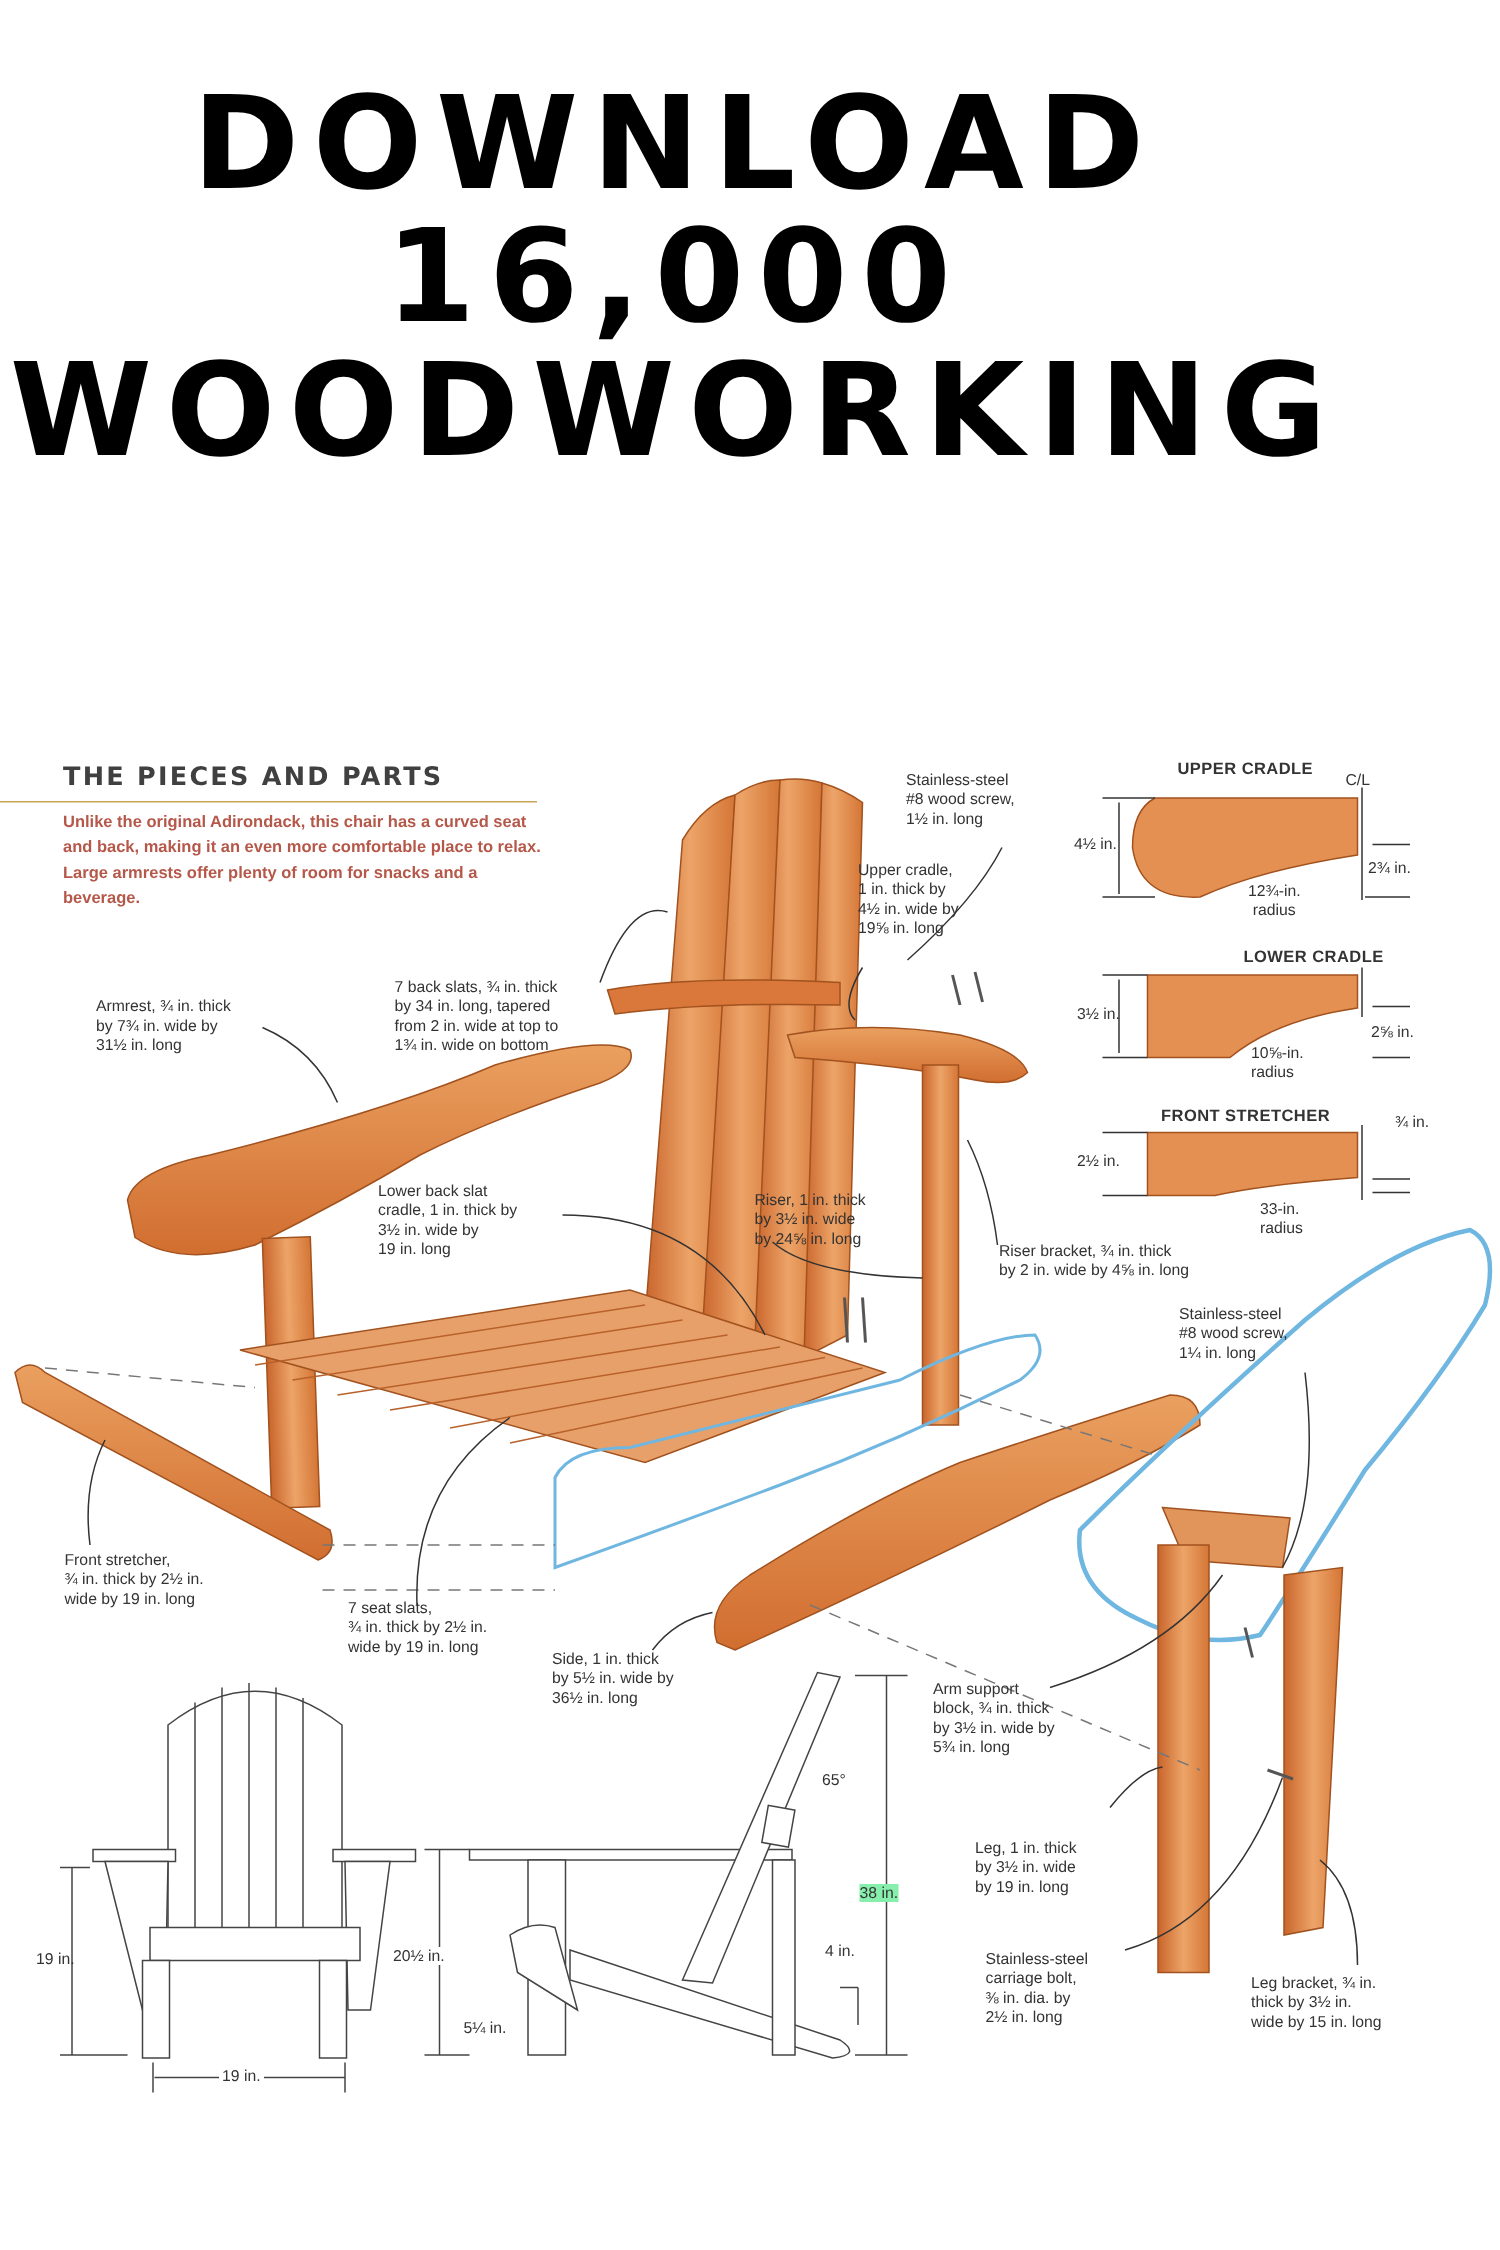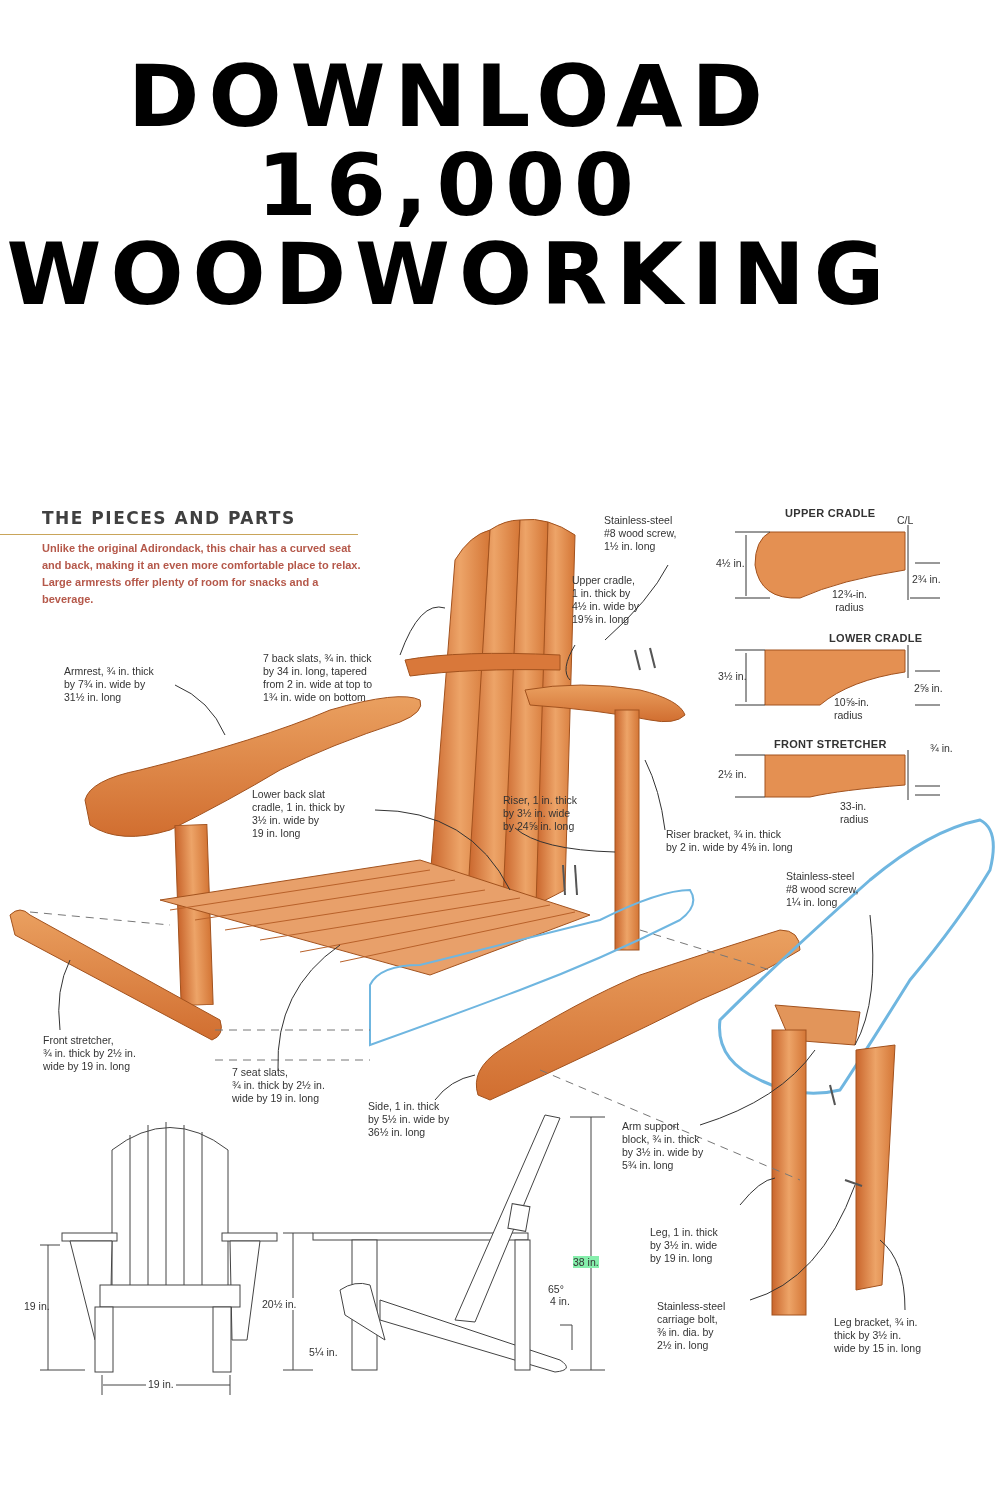--- a/index.html
+++ b/index.html
@@ -281,15 +281,15 @@
 <div class="dim" style="left:718px;top:768px;">2½ in.</div>
 <div class="lbl" style="left:840px;top:800px;">
   <div>33-in.</div>
   <div>radius</div>
 </div>
 
 <div class="dim" style="left:24px;top:1300px;">19 in.</div>
 <div class="dim" style="left:146px;top:1378px;background:#fff;padding:0 2px;">19 in.</div>
 <div class="dim" style="left:262px;top:1298px;background:#fff;">20½ in.</div>
 <div class="dim" style="left:309px;top:1346px;">5¼ in.</div>
-<div class="dim" style="left:548px;top:1283px;text-align:right;">65°</div>
+<div class="dim" style="left:548px;top:1181px;text-align:right;">65°</div>
 <div class="dim" style="left:573px;top:1256px;background:#86efac;">38 in.</div>
 <div class="dim" style="left:550px;top:1295px;">4 in.</div>
 
 </body></html>

